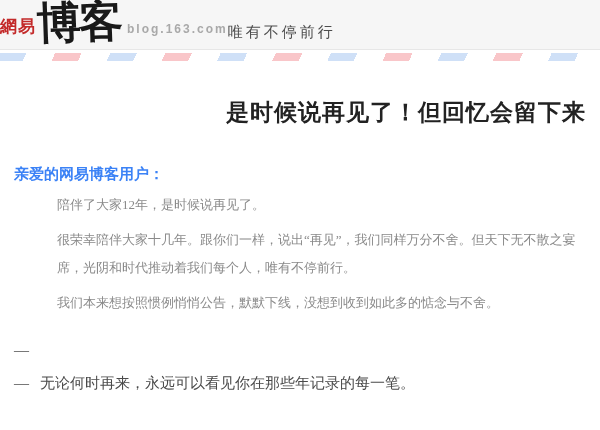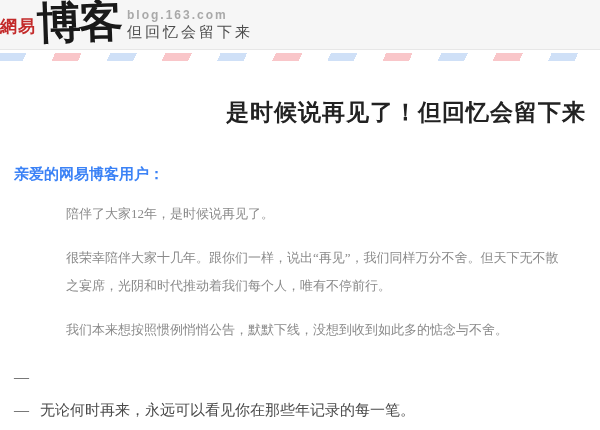--- a/index.html
+++ b/index.html
@@ -35,21 +35,21 @@
     font-size: 44px;
     line-height: 48px;
     font-weight: 900;
     color: #191919;
     margin: 0 6px 2px 1px;
     transform: rotate(-2deg);
     letter-spacing: -2px;
   }
   .logo-text-col {
     display: flex;
-    flex-direction: column;
+    flex-direction: row;
     margin-bottom: 9px;
   }
   .logo-domain {
     font-family: "Liberation Sans", "DejaVu Sans", sans-serif;
     font-size: 12px;
     font-weight: bold;
     color: #a9a9a9;
     letter-spacing: 2px;
     line-height: 14px;
   }
@@ -91,21 +91,21 @@
     font-size: 15px;
     font-weight: bold;
     color: #3b82f6;
   }
   .letter-paragraphs {
     margin-top: 7px;
     font-size: 13px;
     color: #8a8a8a;
     line-height: 28px;
   }
-  .letter-paragraphs p { margin: 16px; padding-left: 36px; }
+  .letter-paragraphs p { margin: 7px; padding-left: 36px; }
   .letter-bullets {
     margin-top: 17px;
     list-style: none;
     font-size: 15px;
     color: #4a4a4a;
     line-height: 33px;
   }
   .letter-bullets li { display: flex; }
   .bullet-marker {
     flex: 0 0 auto;
@@ -115,21 +115,21 @@
 </style>
 </head>
 <body>
 
 <header class="site-header">
   <div class="logo-group">
     <span class="logo-netease">網易</span>
     <span class="logo-boke">博客</span>
     <span class="logo-text-col">
       <span class="logo-domain">blog.163.com</span>
-      <span class="logo-tagline">但回忆会留下来</span>
+      <span class="logo-tagline">唯有不停前行</span>
     </span>
   </div>
 </header>
 
 <div class="airmail-stripes"></div>
 
 <main class="letter">
   <h1 class="letter-title">是时候说再见了！但回忆会留下来</h1>
 
   <div class="letter-greeting">亲爱的网易博客用户：</div>

